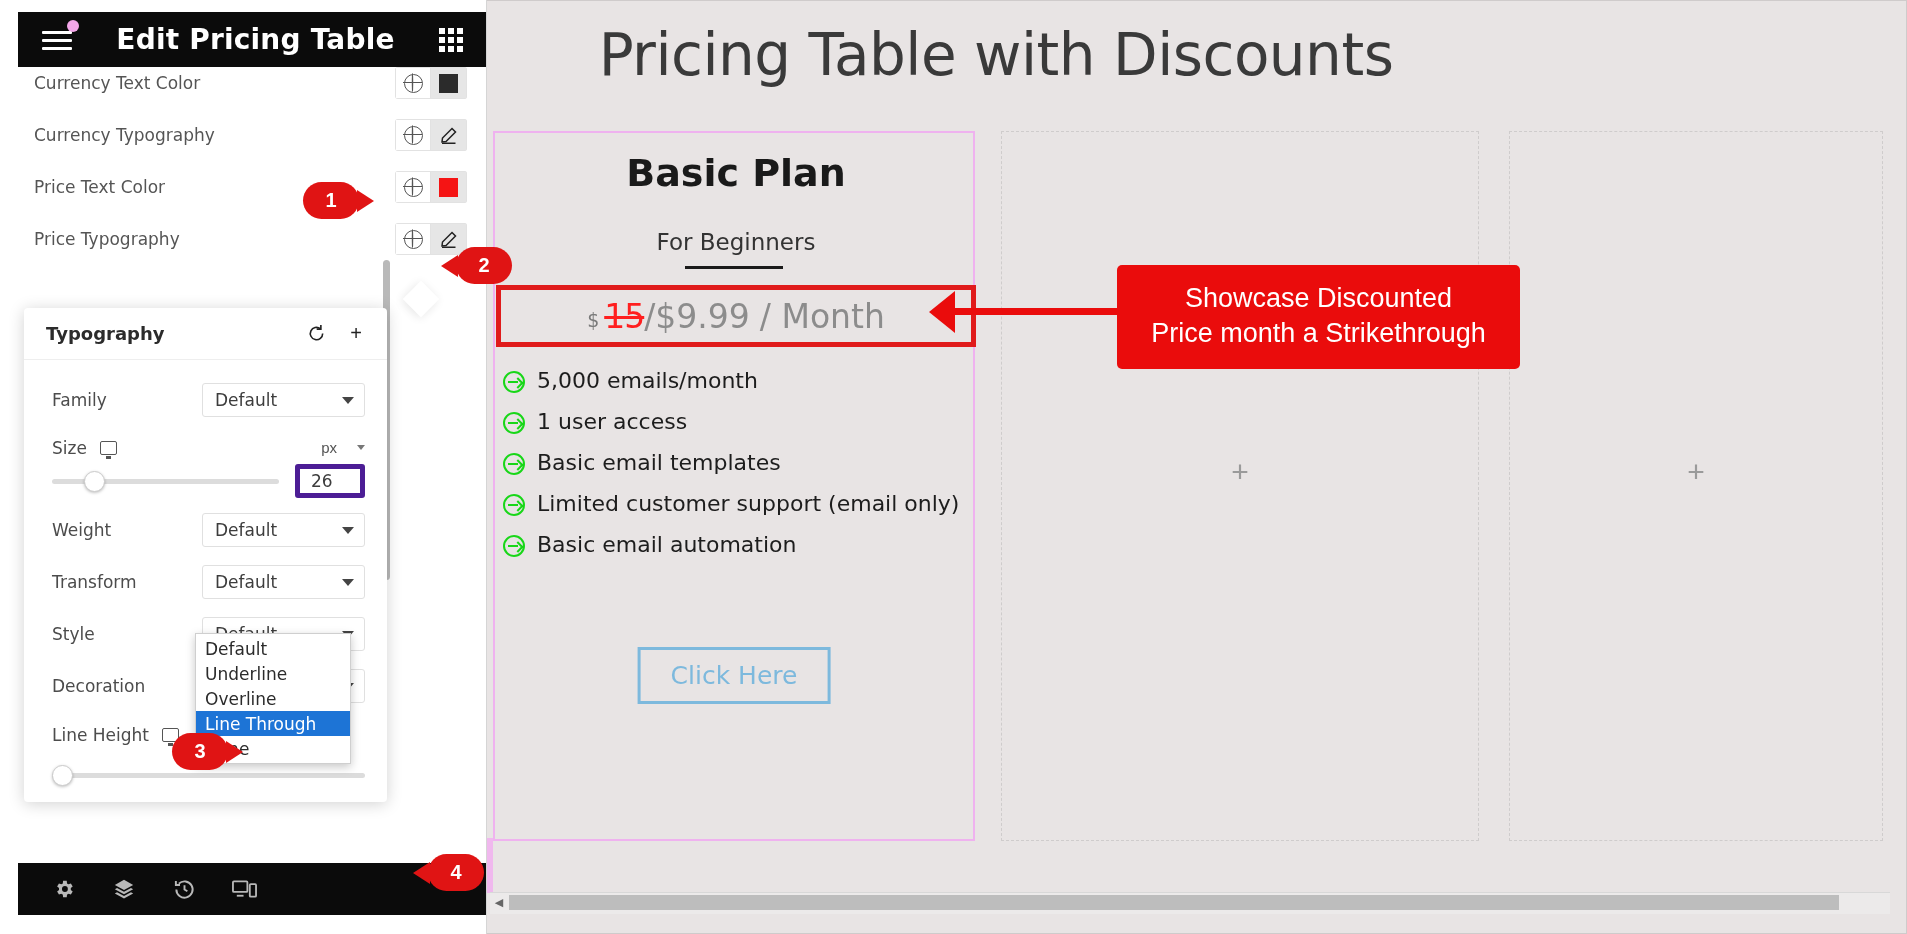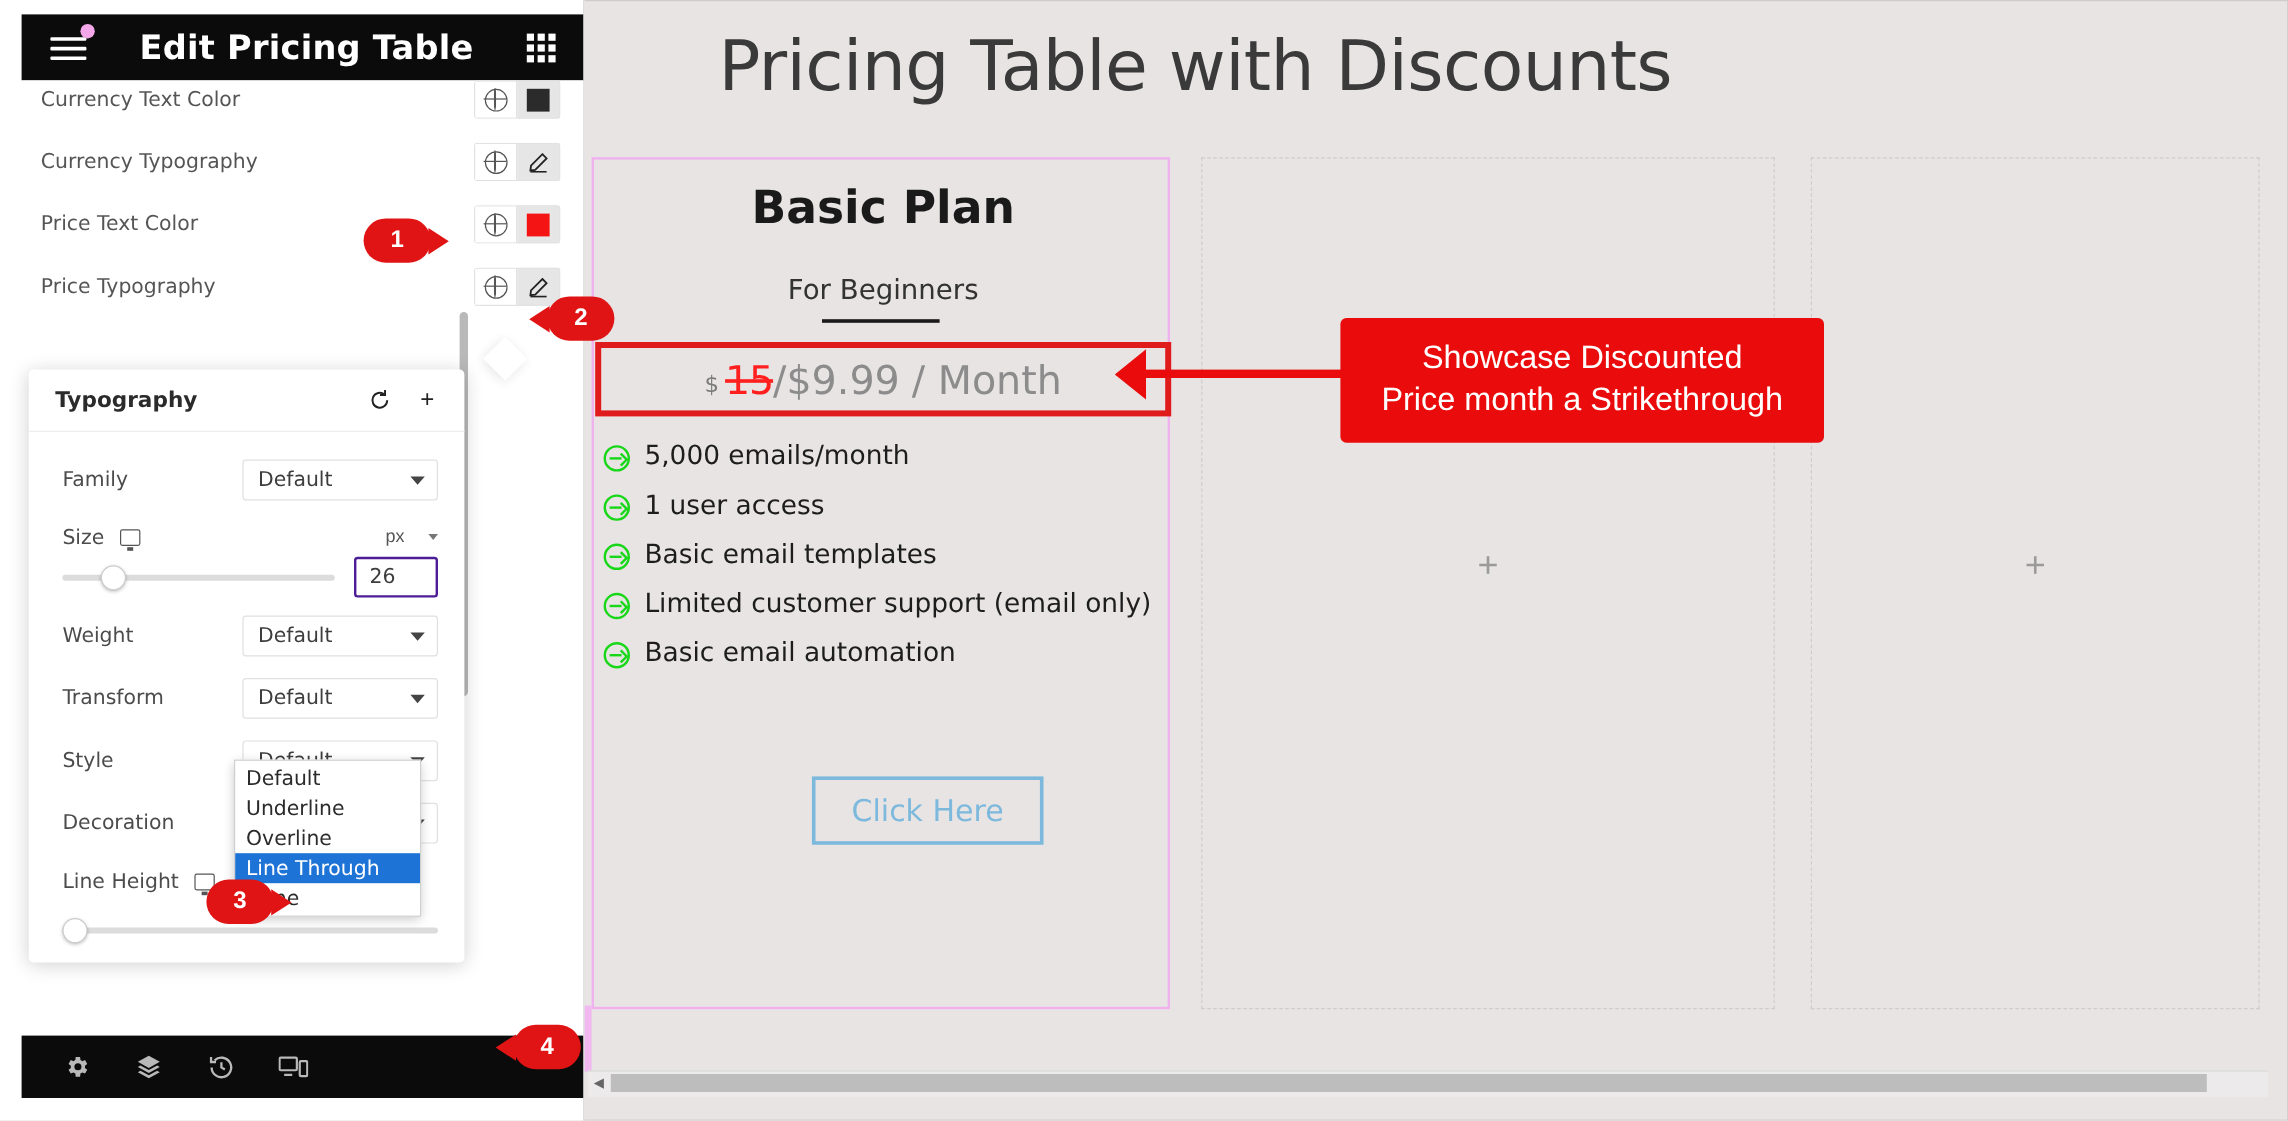--- a/index.html
+++ b/index.html
@@ -163,21 +163,20 @@
   .cta {
     position: absolute;
     left: 50%; top: 514px;
     transform: translateX(-50%);
     padding: 11px 30px;
     border: 3px solid #7db9dd;
     background: transparent;
     font-family: "DejaVu Sans", sans-serif;
     font-size: 25px;
     color: #7db9dd;
-    margin-left: 39px;
   }
 
   
   .callout {
     position: absolute;
     left: 1116px; top: 264px;
     width: 403px;
     background: #ea0c0c;
     border-radius: 5px;
     padding: 16px 10px 18px;
@@ -410,21 +409,21 @@
     position: relative;
   }
   .thumb {
     position: absolute; top: -8px;
     width: 21px; height: 21px; border-radius: 50%;
     background: #fff; border: 1px solid #ccc;
     box-shadow: 0 1px 3px rgba(0,0,0,.25);
   }
   .numbox {
     width: 70px; height: 34px;
-    border: 2px solid #4c1d95; border-radius: 3px;
+    border: 5px solid #4c1d95; border-radius: 3px;
     display:flex; align-items:center;
     padding-left: 11px;
     font-size: 17px; color: #3d3d3d;
     font-family: "DejaVu Sans", sans-serif;
   }
 
   
   .options {
     position: absolute;
     left: 195px; top: 633px;

